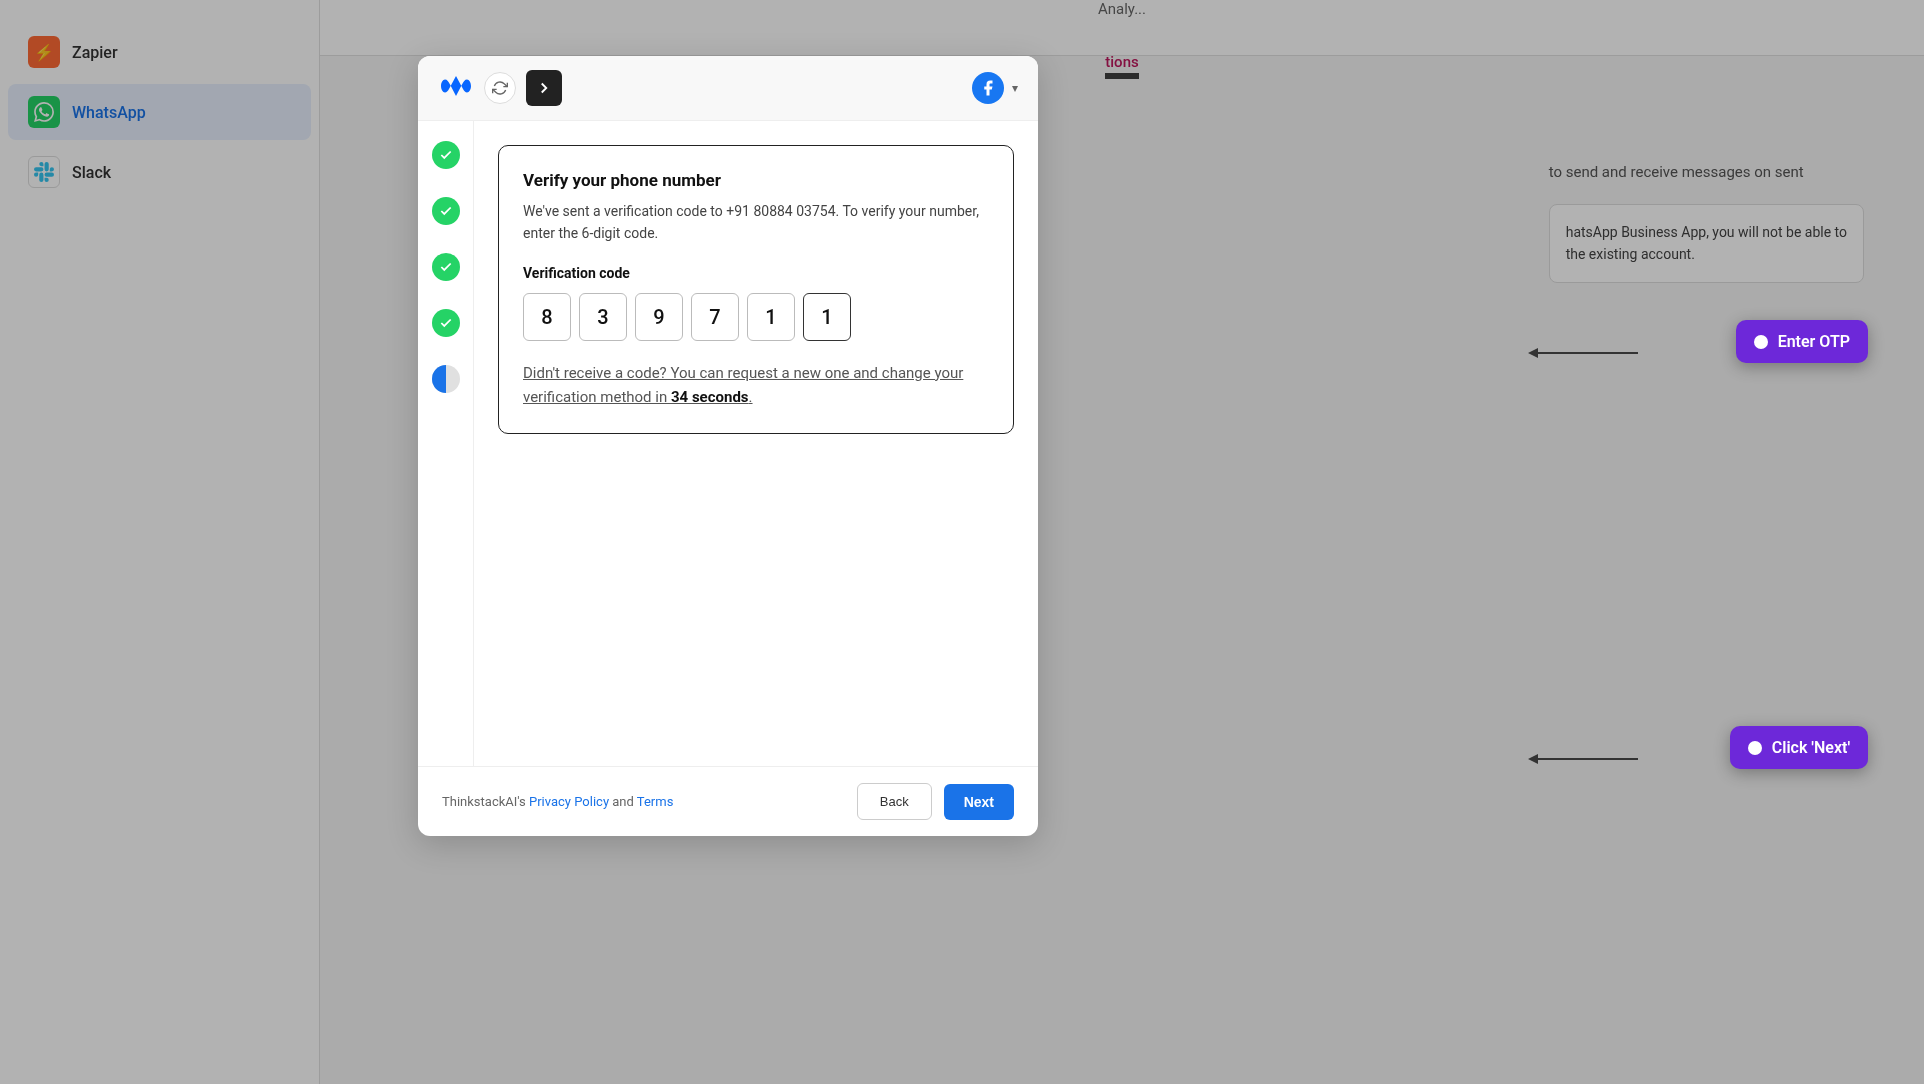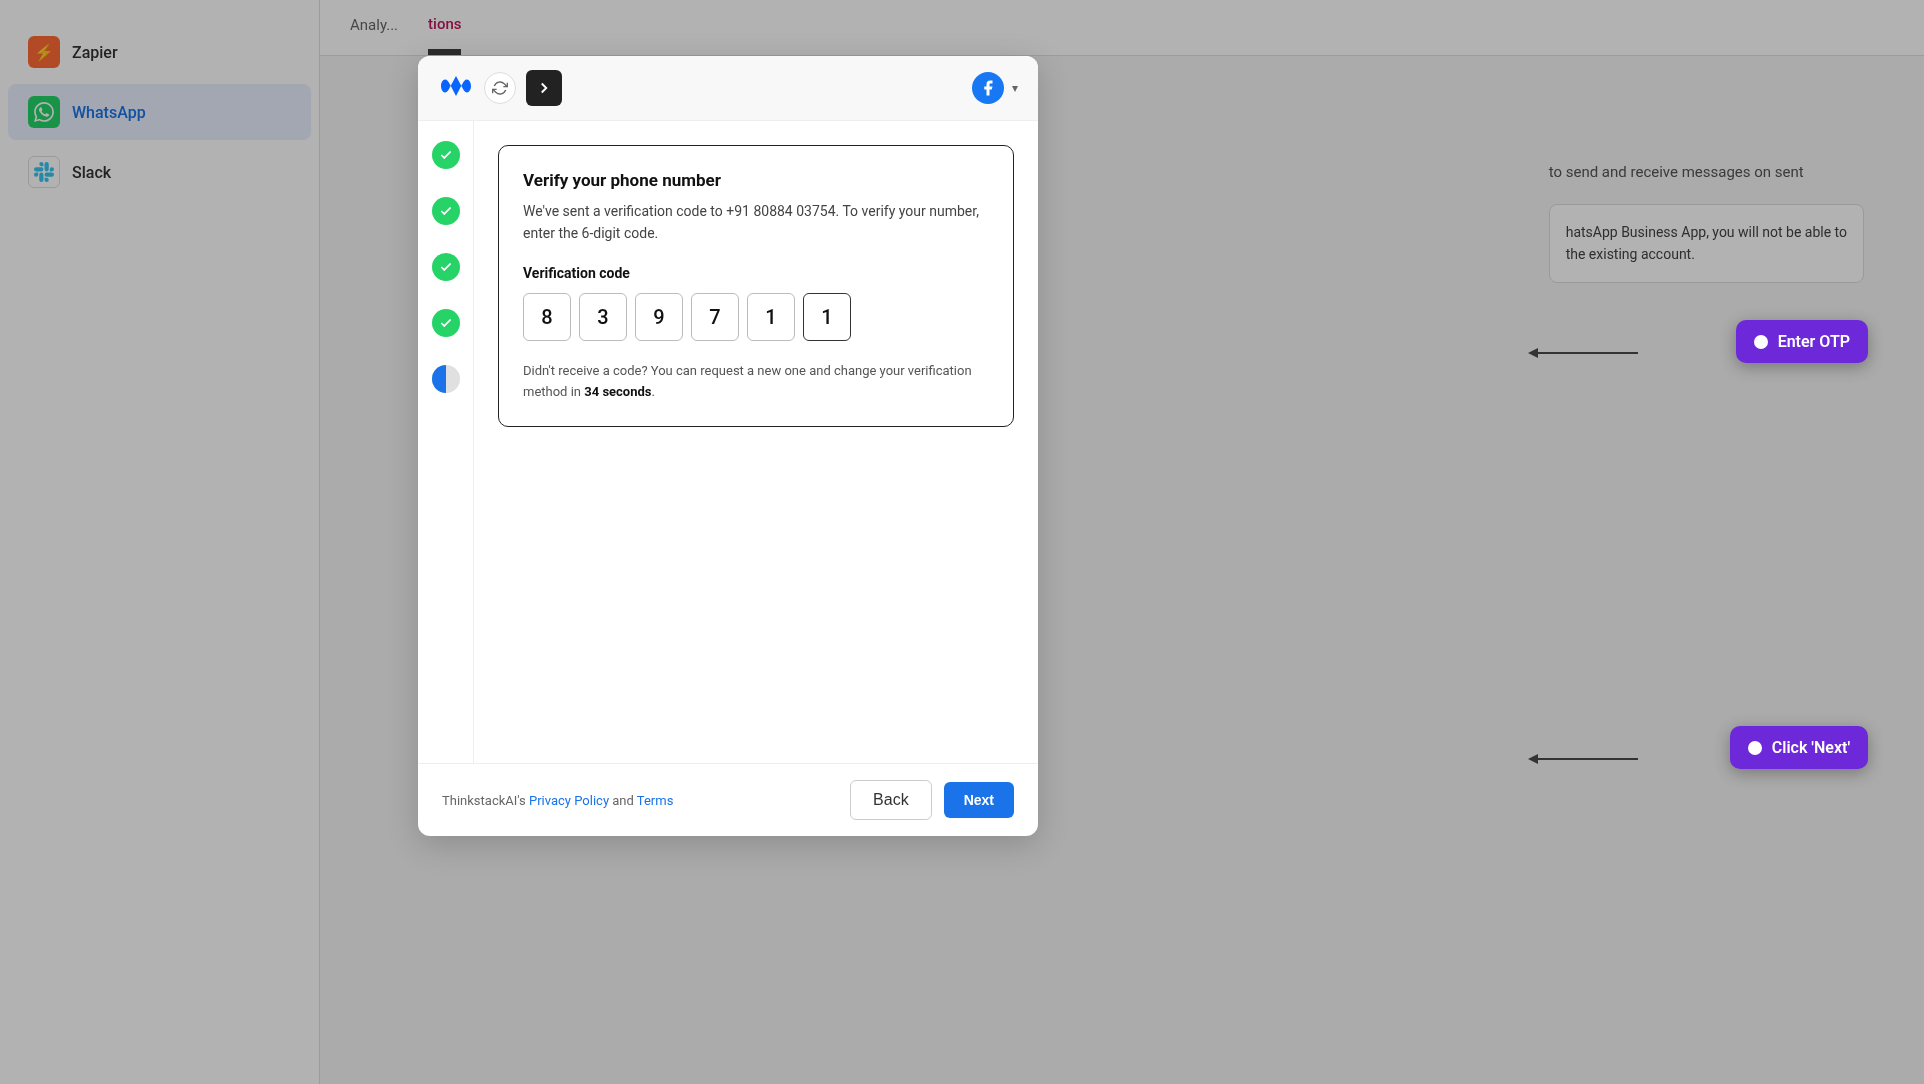--- a/index.html
+++ b/index.html
@@ -74,20 +74,21 @@
 
     
     .tab-bar {
       background: #fff;
       border-bottom: 1px solid #e0e0e0;
       padding: 0 30px;
       display: flex;
       align-items: center;
       height: 56px;
       gap: 30px;
+      flex-direction: column;
     }
 
     .tab-item {
       font-size: 15px;
       color: #666;
       cursor: pointer;
       height: 100%;
       display: flex;
       align-items: center;
       border-bottom: 3px solid transparent;
@@ -345,23 +346,24 @@
       display: flex;
       align-items: center;
       justify-content: center;
     }
 
     .otp-digit.active-cursor {
       border-color: #333;
     }
 
     .resend-text {
-      font-size: 13px;
+      font-size: 15px;
       color: #555;
       line-height: 1.6;
+      text-decoration: underline;
     }
 
     .resend-text strong {
       font-weight: 700;
       color: #111;
     }
 
     
     .modal-footer {
       border-top: 1px solid #eee;
@@ -387,21 +389,21 @@
       gap: 12px;
       align-items: center;
     }
 
     .btn-back {
       padding: 10px 22px;
       border: 1px solid #ccc;
       border-radius: 6px;
       background: #fff;
       cursor: pointer;
-      font-size: 16px;
+      font-size: 13px;
       color: #333;
     }
 
     .btn-next {
       padding: 10px 20px;
       border: none;
       border-radius: 6px;
       background: #1a73e8;
       color: #fff;
       cursor: pointer;

